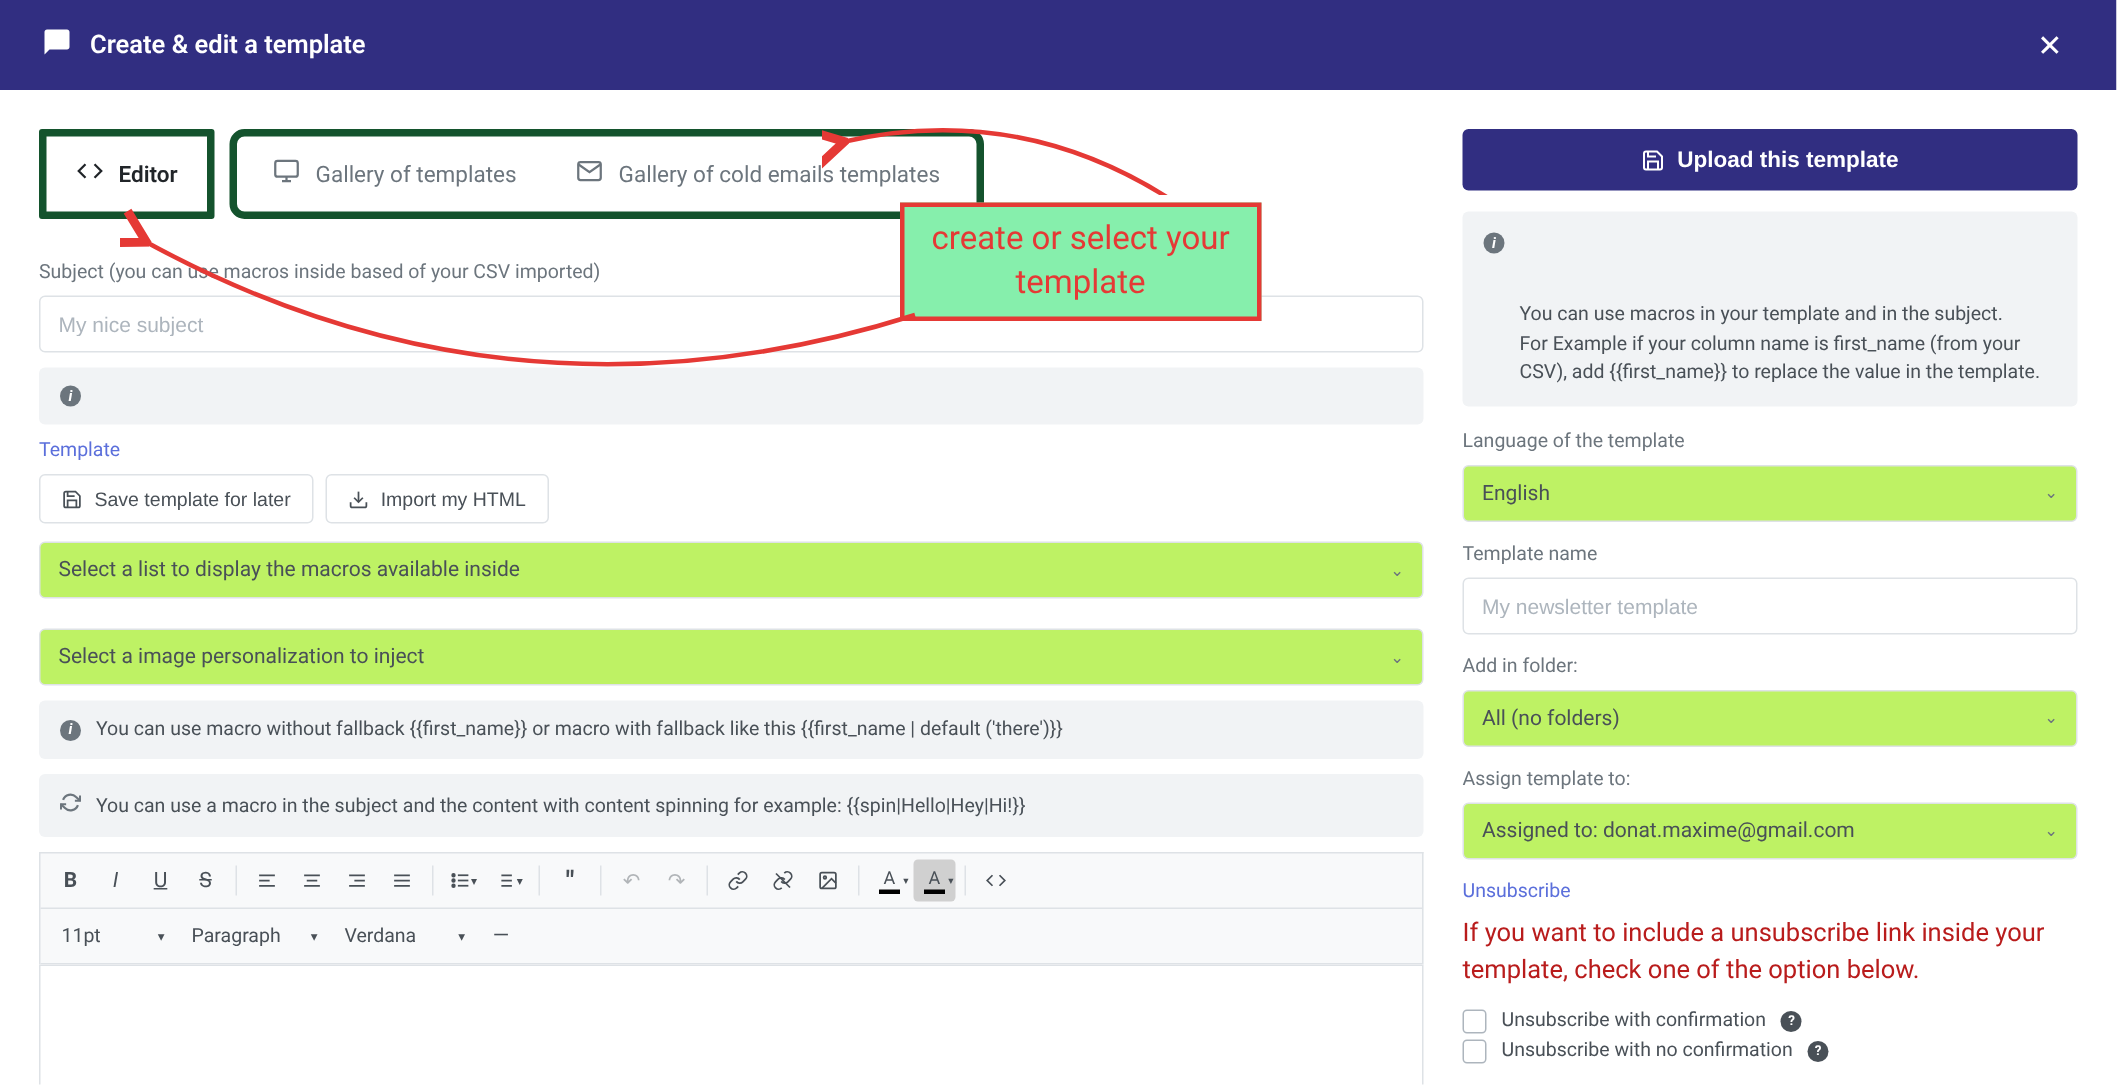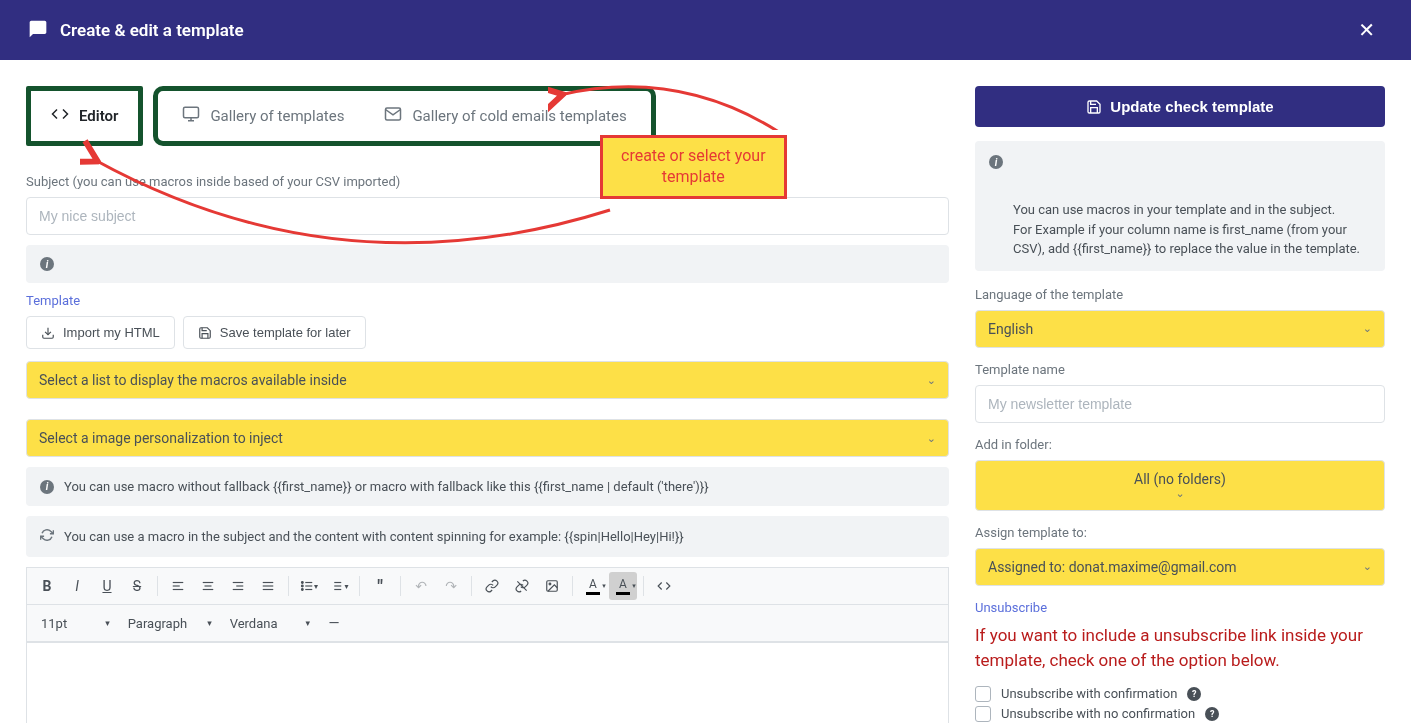--- a/index.html
+++ b/index.html
@@ -18,33 +18,33 @@
 .redbox { border: 5px solid #14532d; border-radius: 2px; }
 .label { color: #6c757d; font-size: 13px; margin-bottom: 8px; display: block; }
 .input { width: 100%; border: 1px solid #dee2e6; border-radius: 4px; padding: 10px 12px; font-size: 14px; color: #495057; background: #fff; }
 .input::placeholder { color: #adb5bd; }
 .infobox { background: #f1f3f5; border-radius: 4px; padding: 12px 14px; font-size: 13px; color: #495057; display: flex; align-items: center; gap: 10px; }
 .info-icon { width: 14px; height: 14px; border-radius: 50%; background: #6c757d; color: #fff; display: inline-flex; align-items: center; justify-content: center; font-size: 10px; font-style: italic; font-weight: bold; flex-shrink: 0; }
 .row { margin-bottom: 10px; }
 .btn { border: 1px solid #dee2e6; background: #fff; border-radius: 4px; padding: 8px 14px; font-size: 13px; display: inline-flex; align-items: center; gap: 8px; cursor: pointer; color: #495057; }
 .btn-primary { background: #312e81; color: #fff; border: none; font-weight: 600; font-size: 15px; justify-content: center; width: 100%; padding: 12px; }
 .btn-group { display: flex; gap: 8px; margin-bottom: 12px; }
-.select { width: 100%; border: 1px solid #dee2e6; border-radius: 4px; padding: 10px 12px; font-size: 14px; color: #495057; background: #fde047; display: flex; justify-content: space-between; align-items: center; cursor: pointer; }
+.select { width: 100%; border: 1px solid #dee2e6; border-radius: 4px; padding: 10px 12px; font-size: 14px; color: #495057; background: #bef264; display: flex; justify-content: space-between; align-items: center; cursor: pointer; gap: 12px; }
 .chev { font-size: 11px; color: #6c757d; }
 .editor-toolbar { border: 1px solid #dee2e6; border-bottom: none; background: #f8f9fa; }
 .tb-row { display: flex; align-items: center; padding: 4px 6px; border-bottom: 1px solid #dee2e6; gap: 2px; }
 .tb-btn { width: 28px; height: 28px; display: flex; align-items: center; justify-content: center; cursor: pointer; font-size: 14px; color: #495057; border-radius: 3px; }
 .tb-sep { width: 1px; height: 20px; background: #dee2e6; margin: 0 4px; }
 .tb-sel { display: flex; align-items: center; padding: 4px 8px; gap: 8px; cursor: pointer; font-size: 13px; }
 .editor-body { border: 1px solid #dee2e6; background: #fff; height: 130px; }
 .checkbox-row { display: flex; align-items: center; gap: 10px; margin-bottom: 4px; }
 .checkbox { width: 16px; height: 16px; border: 1.5px solid #adb5bd; border-radius: 3px; cursor: pointer; }
 .help-icon { width: 14px; height: 14px; border-radius: 50%; background: #495057; color: #fff; display: inline-flex; align-items: center; justify-content: center; font-size: 9px; font-weight: bold; cursor: pointer; }
 .section-label { color: #5b6fdb; font-size: 13px; margin-bottom: 8px; display: block; }
-.callout { position: absolute; border: 3px solid #e53935; padding: 8px 18px; font-size: 16px; color: #e53935; text-align: center; background: #fde047; line-height: 1.3; }
+.callout { position: absolute; border: 3px solid #e53935; padding: 8px 18px; font-size: 22px; color: #e53935; text-align: center; background: #86efac; line-height: 1.3; }
 .arrow-svg { position: absolute; pointer-events: none; }
 </style>
 </head>
 <body>
 
 <div class="header">
   <div class="header-left">
     <span class="chat-icon">
       <svg viewBox="0 0 24 24" fill="#fff">
           <path d="M20 2H4c-1.1 0-2 .9-2 2v18l4-4h14c1.1 0 2-.9 2-2V4c0-1.1-.9-2-2-2z"></path>
@@ -99,33 +99,33 @@
 
     <div class="row infobox">
       <span class="info-icon">i</span>
     </div>
 
     <span class="section-label">Template</span>
 
     <div class="btn-group">
       <button class="btn">
         <svg width="14" height="14" viewBox="0 0 24 24" fill="none" stroke="currentColor" stroke-width="2">
+            <path d="M19 21H5a2 2 0 0 1-2-2V5a2 2 0 0 1 2-2h11l5 5v11a2 2 0 0 1-2 2z"></path>
+            <polyline points="17 21 17 13 7 13 7 21"></polyline>
+            <polyline points="7 3 7 8 15 8"></polyline>
+          </svg>
+        <span>Save template for later</span>
+      </button>
+      <button class="btn">
+        <svg width="14" height="14" viewBox="0 0 24 24" fill="none" stroke="currentColor" stroke-width="2">
             <path d="M21 15v4a2 2 0 0 1-2 2H5a2 2 0 0 1-2-2v-4"></path>
             <polyline points="7 10 12 15 17 10"></polyline>
             <line x1="12" y1="15" x2="12" y2="3"></line>
           </svg>
         <span>Import my HTML</span>
-      </button>
-      <button class="btn">
-        <svg width="14" height="14" viewBox="0 0 24 24" fill="none" stroke="currentColor" stroke-width="2">
-            <path d="M19 21H5a2 2 0 0 1-2-2V5a2 2 0 0 1 2-2h11l5 5v11a2 2 0 0 1-2 2z"></path>
-            <polyline points="17 21 17 13 7 13 7 21"></polyline>
-            <polyline points="7 3 7 8 15 8"></polyline>
-          </svg>
-        <span>Save template for later</span>
       </button>
     </div>
 
     <div class="row select">
       <span>Select a list to display the macros available inside</span>
       <span class="chev">⌄</span>
     </div>
 
     <div style="height:10px;"></div>
 
@@ -277,40 +277,40 @@
     <div class="editor-body"></div>
   </div>
 
   <div class="side">
     <button class="btn-primary btn" style="margin-bottom:14px;">
       <svg width="16" height="16" viewBox="0 0 24 24" fill="none" stroke="#fff" stroke-width="2">
           <path d="M19 21H5a2 2 0 0 1-2-2V5a2 2 0 0 1 2-2h11l5 5v11a2 2 0 0 1-2 2z"></path>
           <polyline points="17 21 17 13 7 13 7 21"></polyline>
           <polyline points="7 3 7 8 15 8"></polyline>
         </svg>
-      <span>Update check template</span>
+      <span>Upload this template</span>
     </button>
 
     <div class="infobox" style="align-items:flex-start; margin-bottom:16px;">
       <span class="info-icon" style="margin-top:2px;">i</span>
       <span style="white-space:pre-line; line-height:1.5;margin-top:47px;">You can use macros in your template and in the subject.
 For Example if your column name is first_name (from your CSV), add {{first_name}} to replace the value in the template.</span>
     </div>
 
     <span class="label">Language of the template</span>
     <div class="select" style="margin-bottom:14px;">
       <span>English</span>
       <span class="chev">⌄</span>
     </div>
 
     <span class="label">Template name</span>
     <input class="input" style="margin-bottom: 14px;" placeholder="My newsletter template">
 
     <span class="label">Add in folder:</span>
-    <div class="select" style="margin-bottom:14px;flex-direction:column;">
+    <div class="select" style="margin-bottom:14px;">
       <span>All (no folders)</span>
       <span class="chev">⌄</span>
     </div>
 
     <span class="label">Assign template to:</span>
     <div class="select" style="margin-bottom:14px;">
       <span>Assigned to: donat.maxime@gmail.com</span>
       <span class="chev">⌄</span>
     </div>
 

